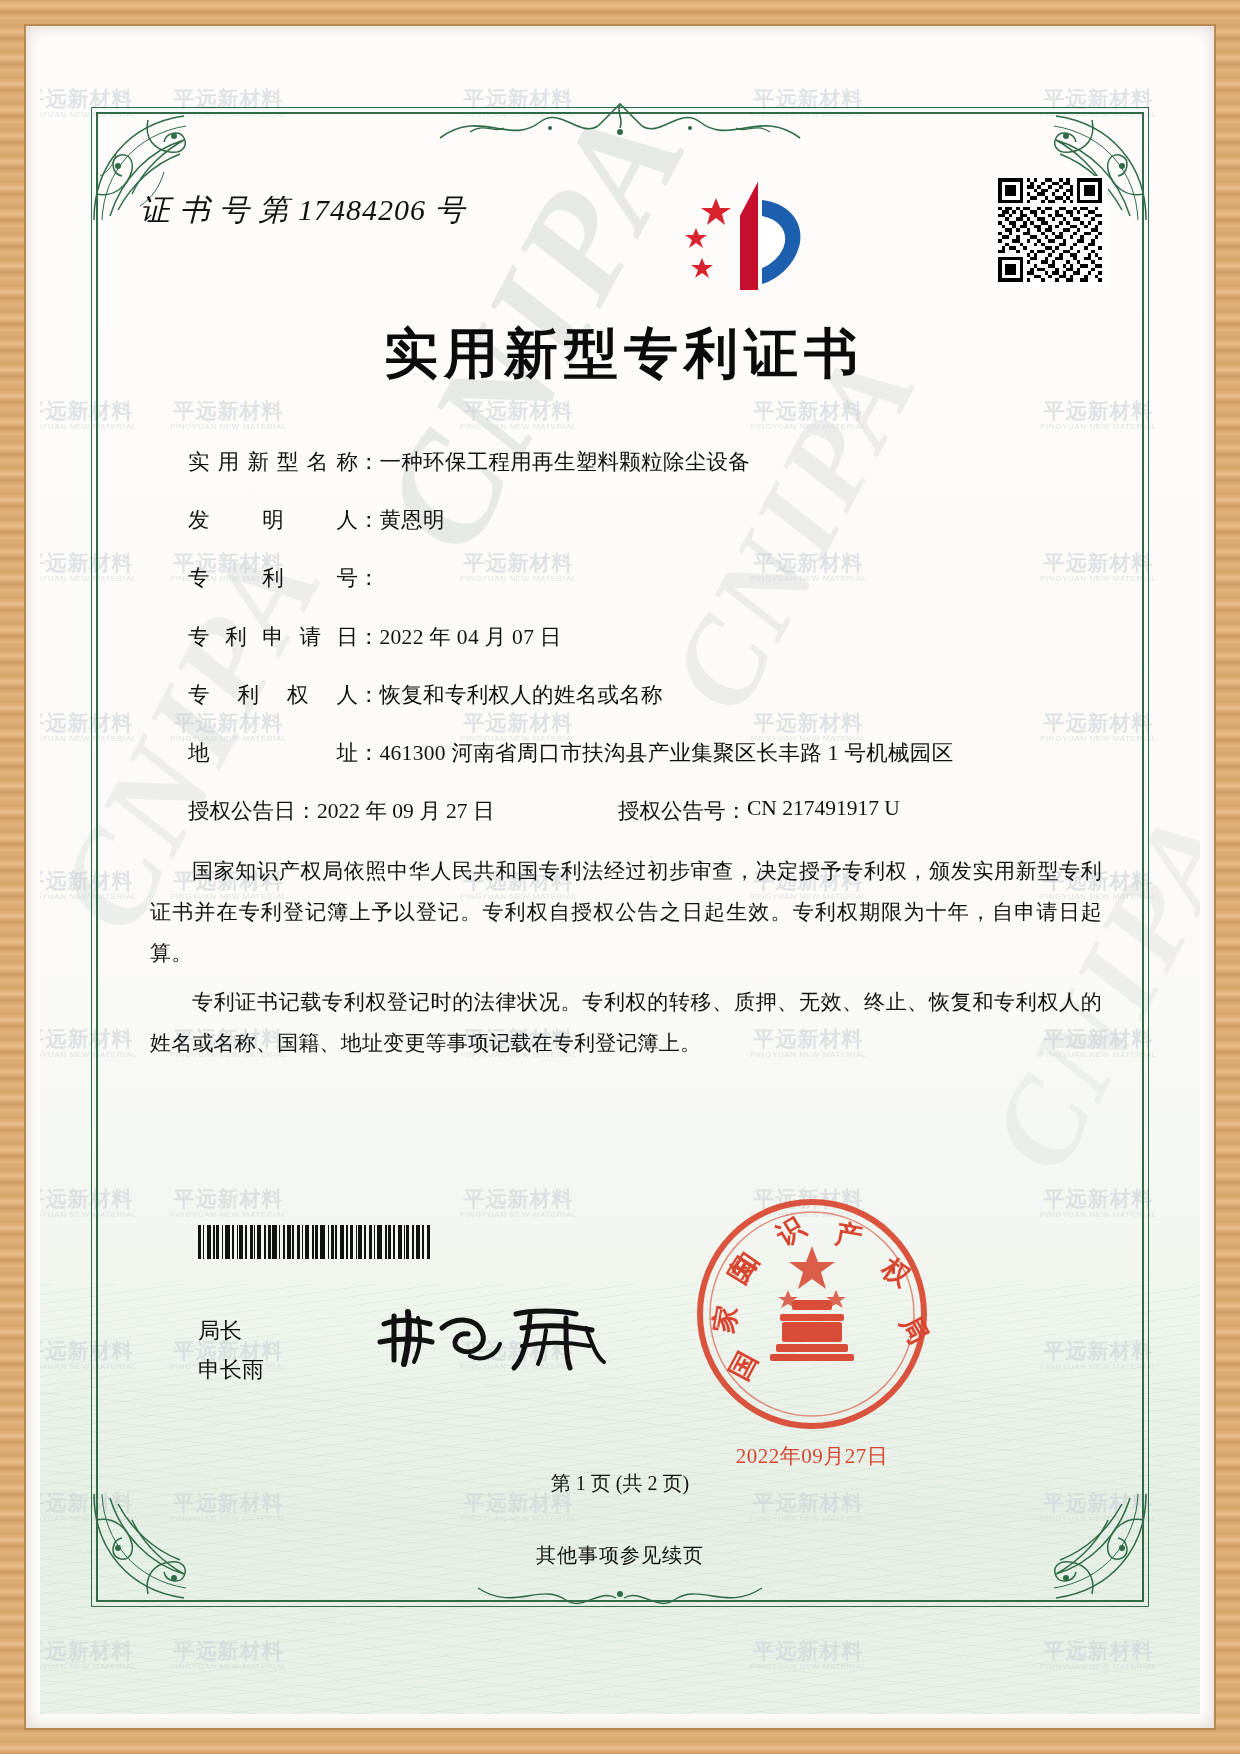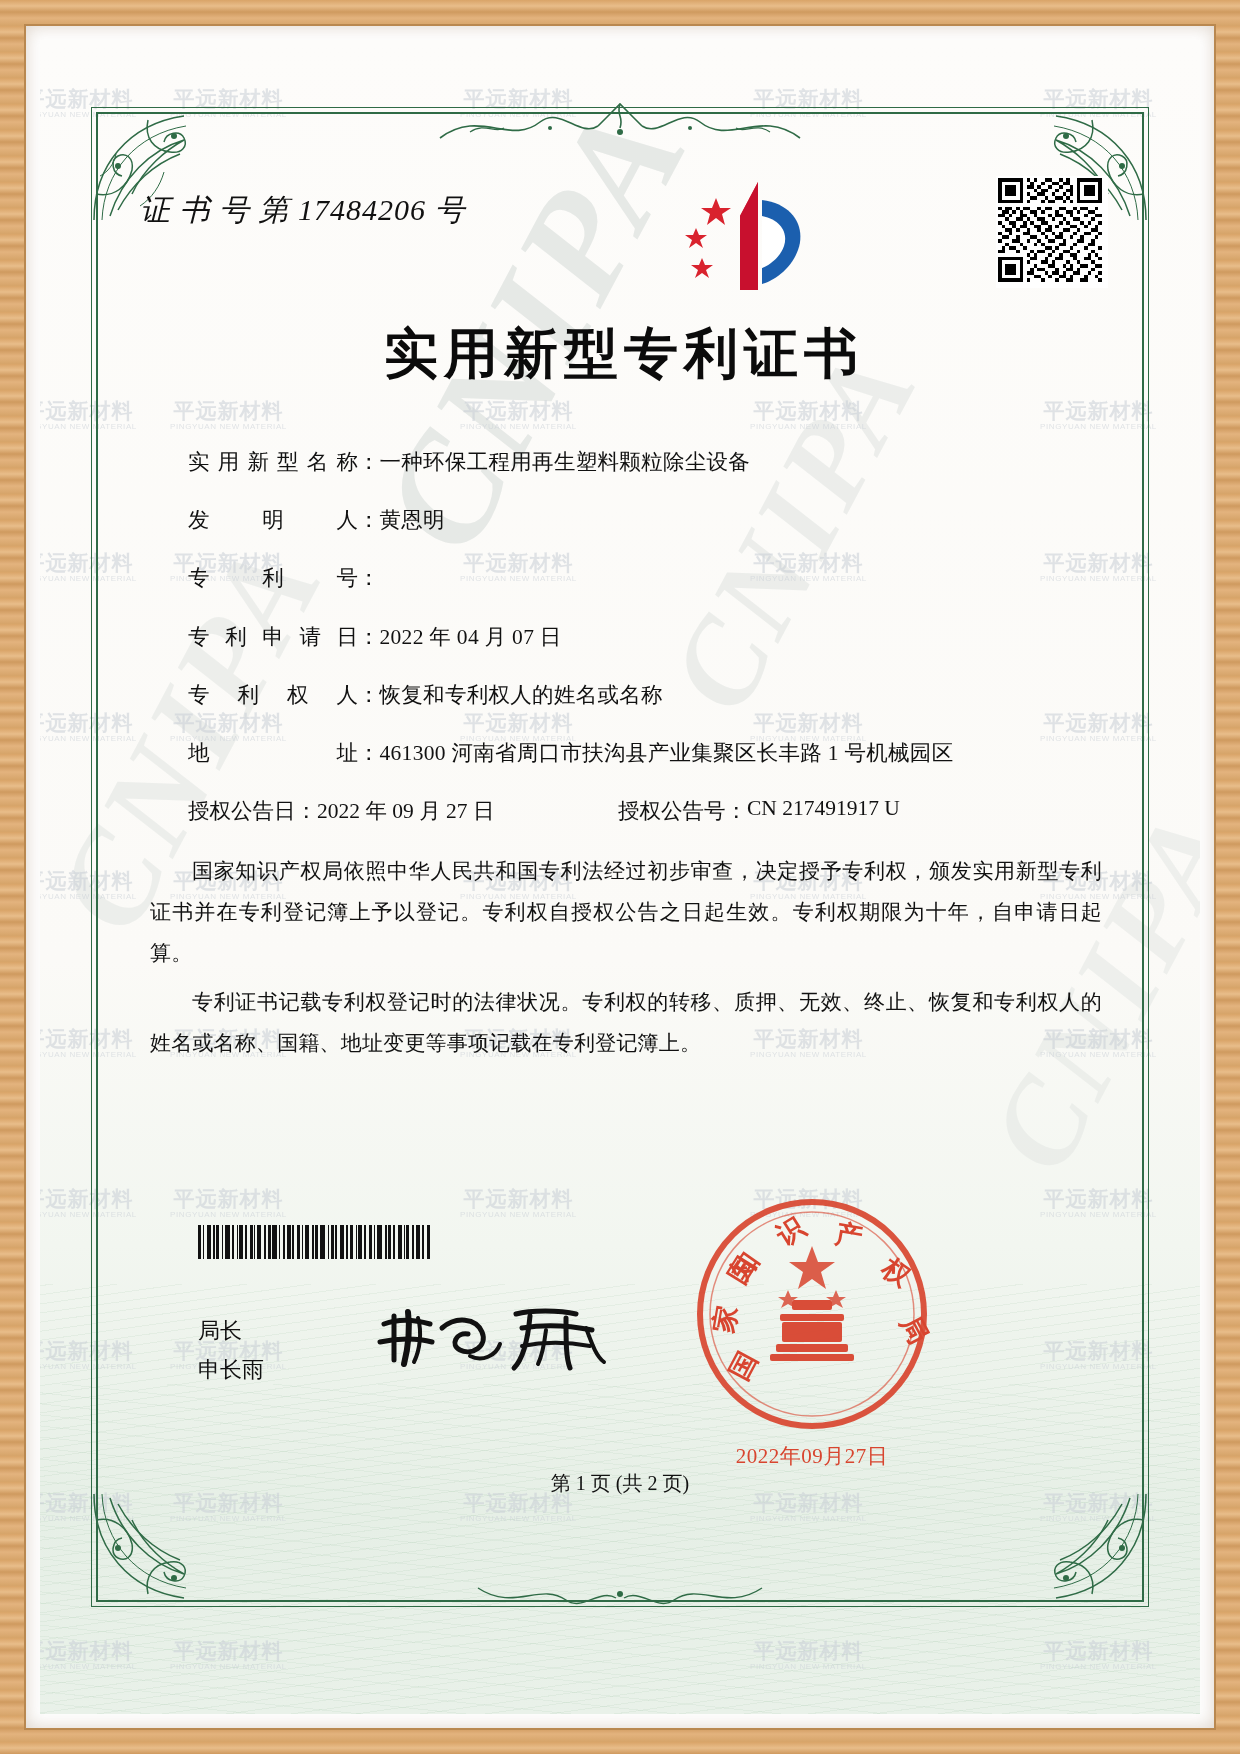--- a/index.html
+++ b/index.html
@@ -1063,13 +1063,14 @@
           <text transform="translate(188,78) rotate(35)">权</text>
           <text transform="translate(208,128) rotate(62)">局</text>
         </g>
       </svg>
     </div>
     <div class="seal-date">2022年09月27日</div>
 
     <div class="page-num">第 1 页 (共 2 页)</div>
   </div>
 
+  <div class="footnote" style="position:absolute; left:40px; right:40px; top:1542px;">其他事项参见续页</div>
 </div>
 
 </body></html>

